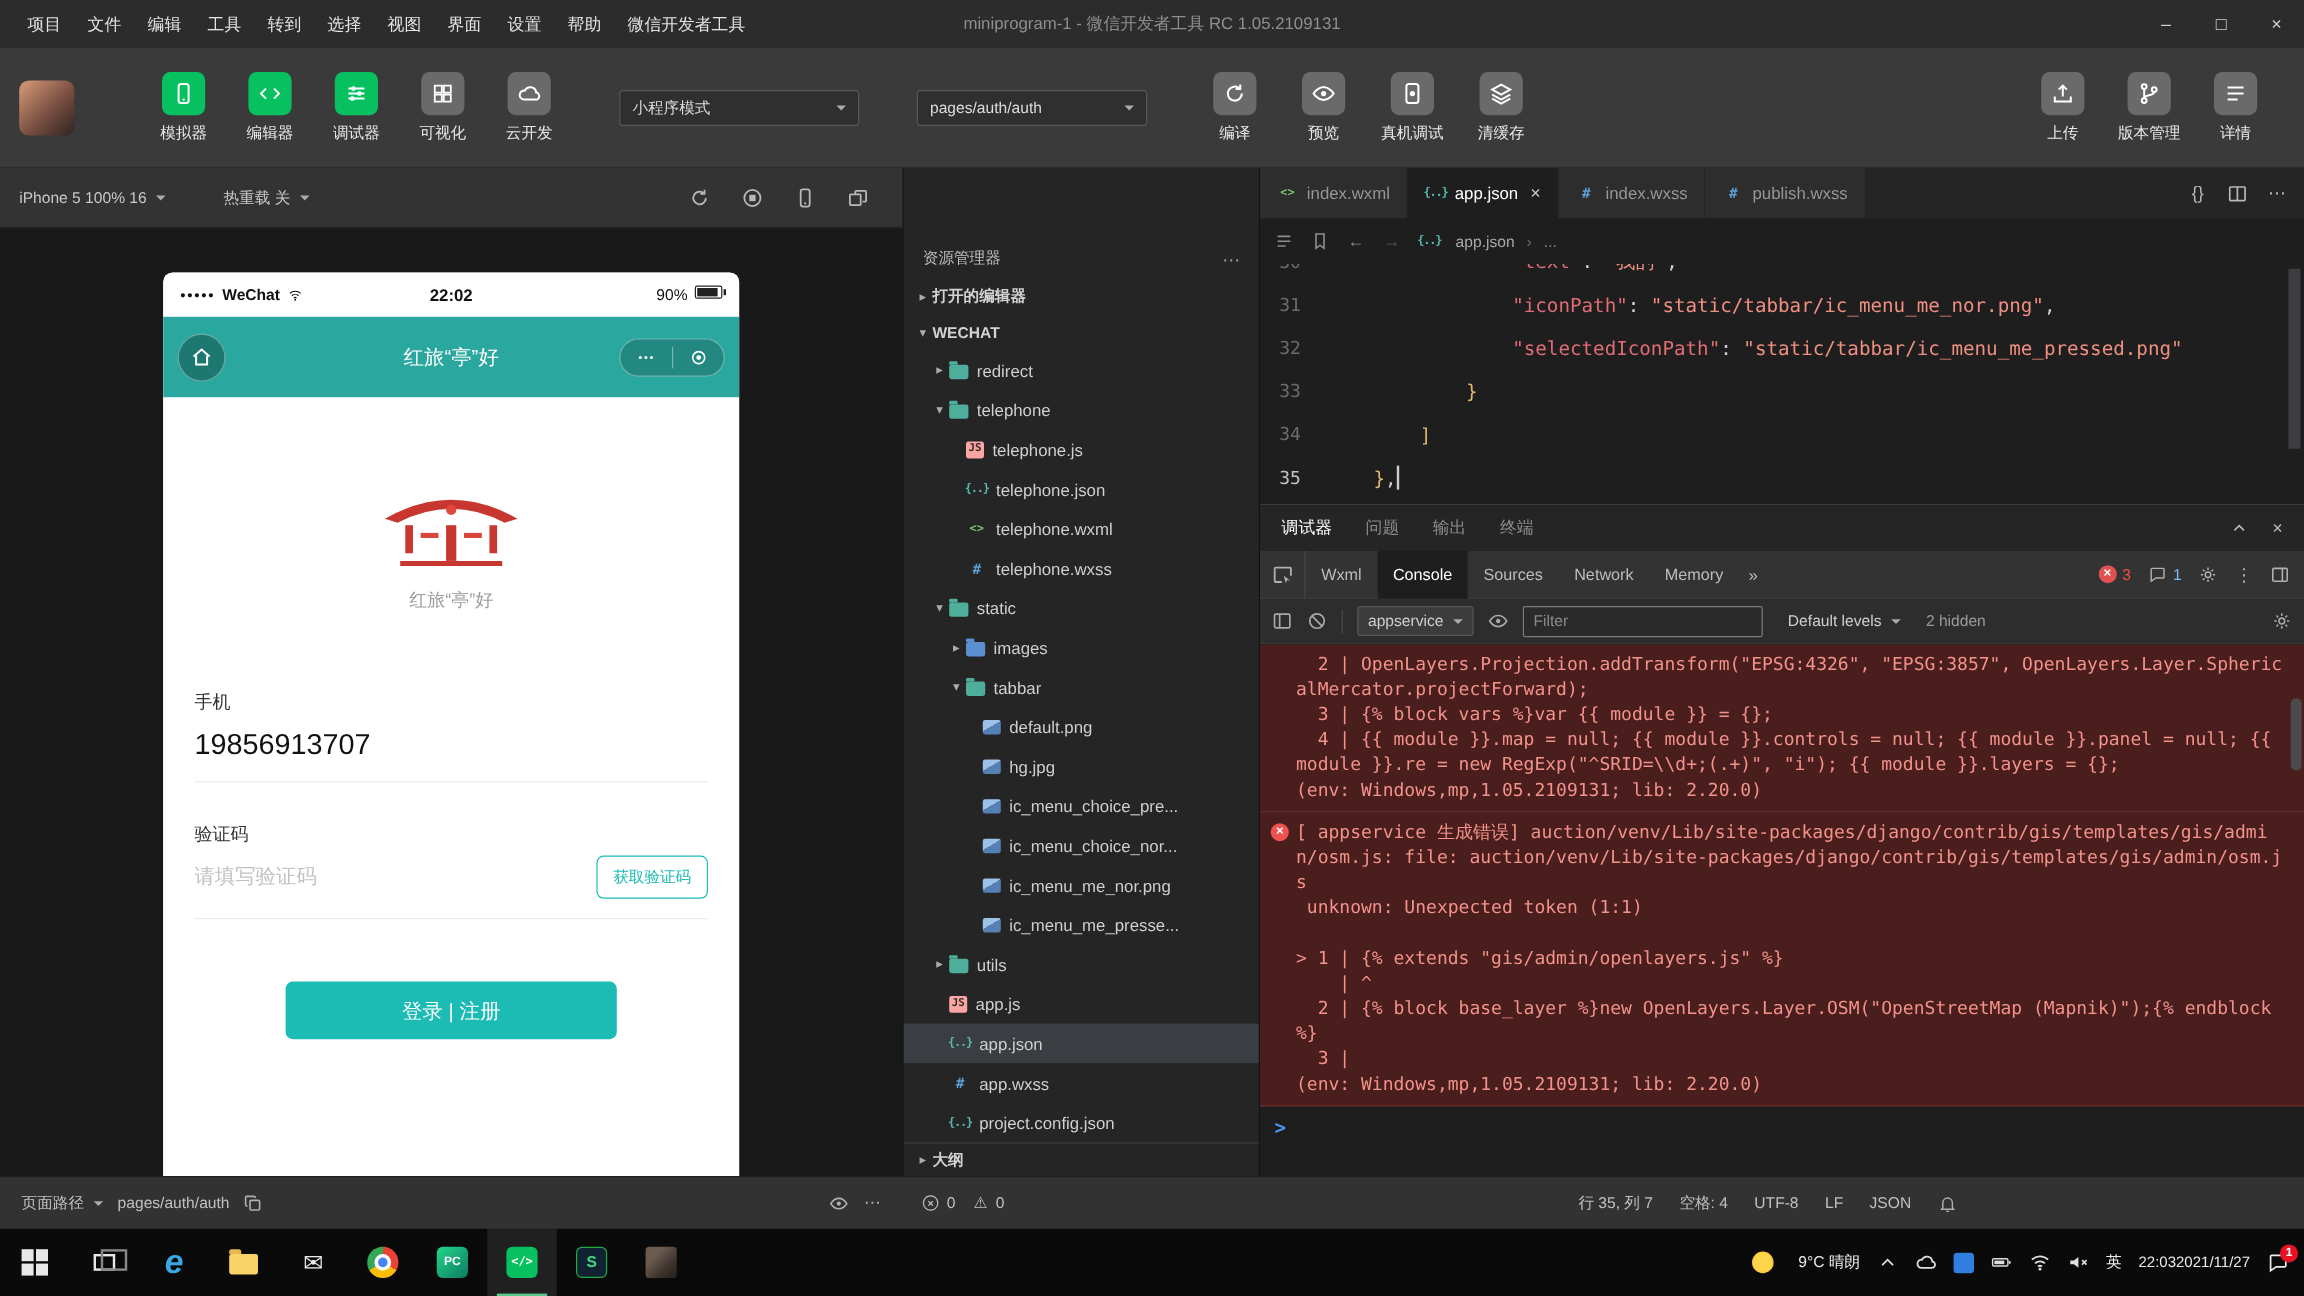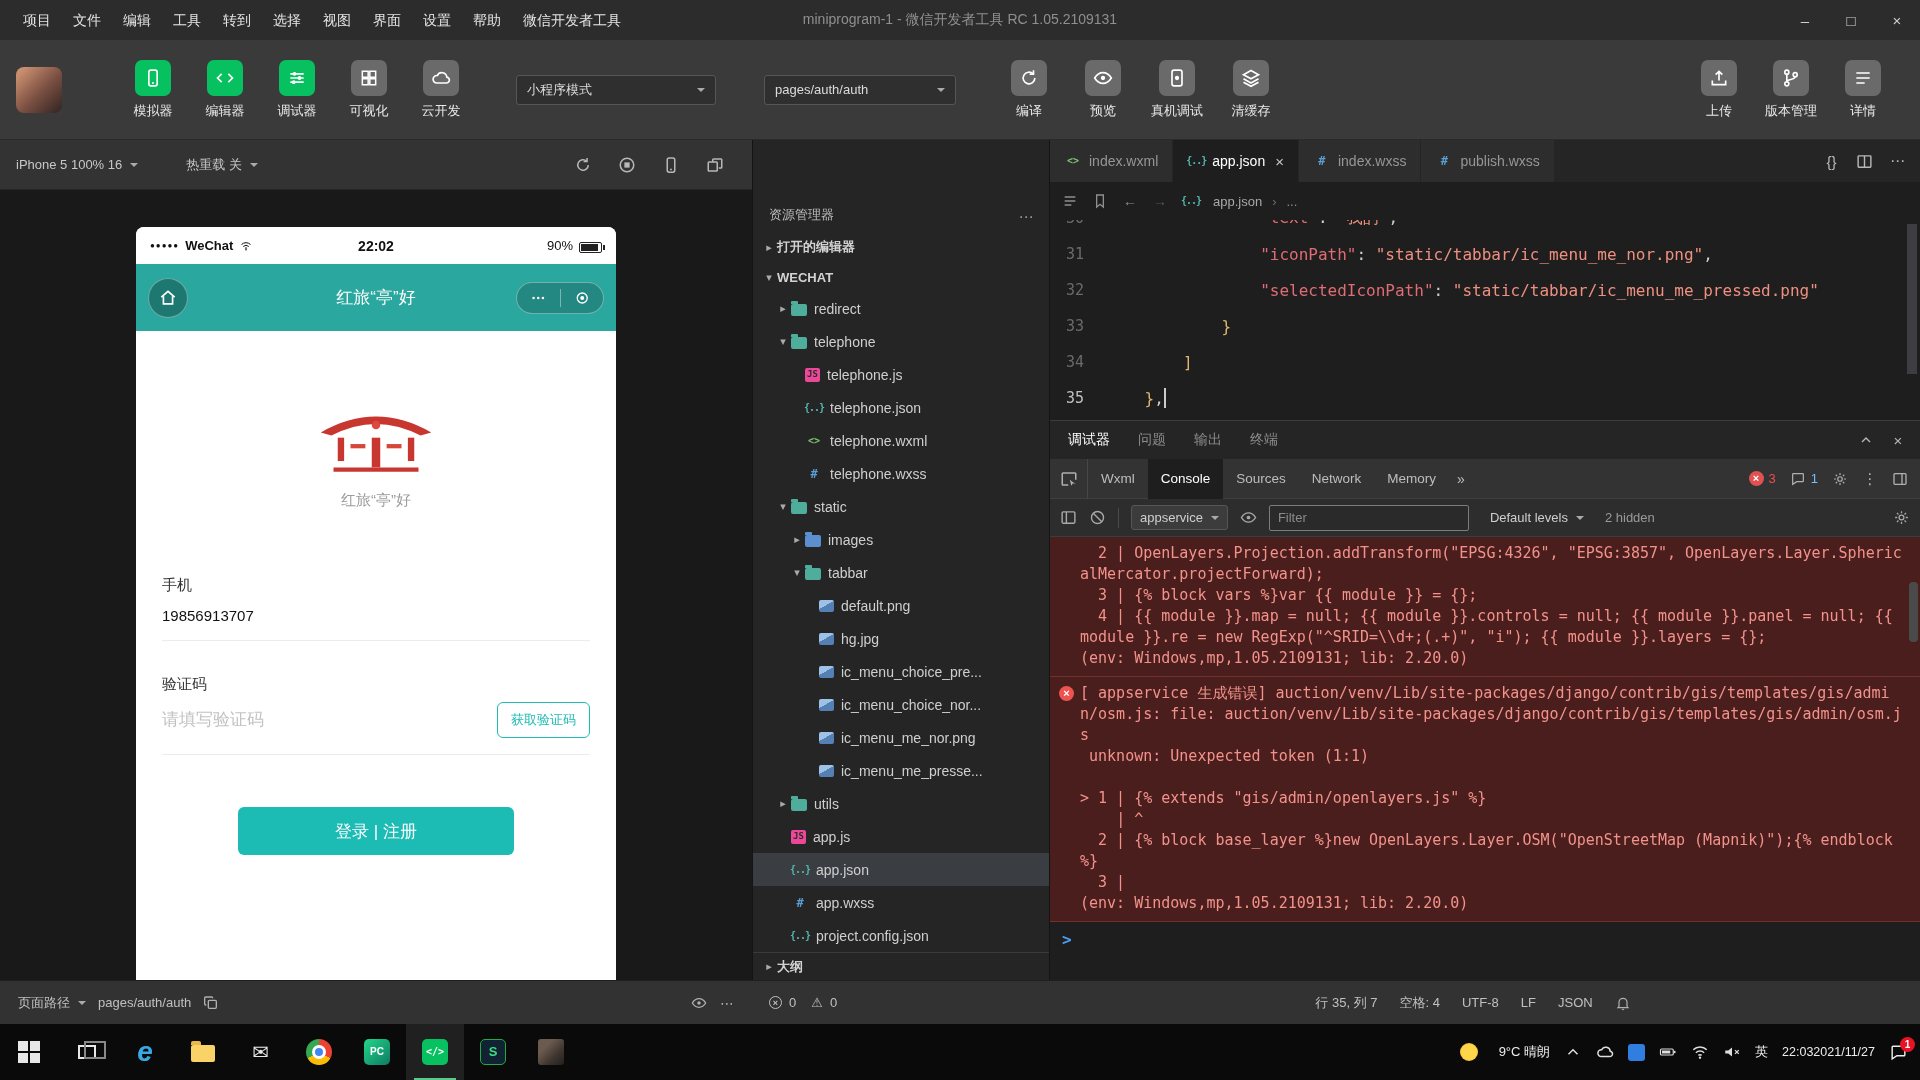--- a/index.html
+++ b/index.html
@@ -46,57 +46,57 @@
   .sim-icons{margin-left:auto;display:flex;gap:26px;padding-right:12px}
   .sim-icons .icon{width:18px;height:18px}
   .sim-stage{flex:1;display:flex;justify-content:center;overflow:hidden;background:#191919}
   .phone{width:480px;margin-top:37px;border-radius:8px 8px 0 0;overflow:hidden;display:flex;flex-direction:column;background:#fff}
   .p-status{height:37px;background:#fff;display:flex;align-items:center;padding:0 14px;color:#111;flex:none}
   .p-left{display:flex;align-items:center;gap:6px;width:150px}
   .sig{font-size:8px;letter-spacing:1px}
   .carrier{font-size:13px;font-weight:700}
   .p-wifi{width:14px;height:12px;color:#111}
   .p-time{flex:1;text-align:center;font-size:14px;font-weight:700}
-  .p-right{width:150px;display:flex;align-items:flex-end;justify-content:flex-end;font-size:13px}
+  .p-right{width:150px;display:flex;align-items:flex-start;justify-content:flex-end;font-size:13px}
   .batt{width:23px;height:11px;border:1px solid #222;border-radius:2px;position:relative;display:inline-block;margin-left:6px}
   .batt i{position:absolute;top:1px;bottom:1px;left:1px;right:3px;background:#222}
   .batt::after{content:"";position:absolute;right:-4px;top:2px;width:2px;height:5px;background:#222}
   .p-nav{height:67px;background:#2aa79e;display:flex;align-items:center;padding:0 12px;position:relative;flex:none}
   .p-home{width:40px;height:40px;border-radius:50%;background:rgba(0,0,0,.28);border:1px solid rgba(255,255,255,.35);display:flex;align-items:center;justify-content:center}
   .p-home .icon{width:20px;height:20px;color:#fff}
   .p-title{position:absolute;left:0;right:0;text-align:center;color:#fff;font-size:17px}
   .p-capsule{margin-left:auto;width:88px;height:32px;border-radius:16px;background:rgba(0,0,0,.18);border:1px solid rgba(255,255,255,.35);display:flex;align-items:center;z-index:2}
   .p-capsule .icon{flex:1;height:16px;color:#fff}
   .cap-div{width:1px;height:18px;background:rgba(255,255,255,.4)}
   .p-page{flex:1;background:#fff;overflow:hidden}
   .p-logo{display:flex;justify-content:center;margin-top:78px}
   .p-caption{text-align:center;color:#9b9b9b;font-size:15px;margin-top:14px}
   .p-form{padding:0 26px;margin-top:66px}
   .f-label{font-size:15px;color:#333}
-  .f-value{font-size:15px;color:#111;margin-top:12px}
+  .f-value{font-size:24px;color:#111;margin-top:12px}
   .p-form hr{border:none;border-top:1px solid #ececec;margin-top:16px}
   .f-label2-space{margin-top:34px}
   .f-row{display:flex;align-items:center;margin-top:8px}
   .f-input{flex:1;border:none;outline:none;font-size:17px;color:#333;font-family:inherit;background:transparent}
   .f-input::placeholder{color:#c2c2c2}
   .f-getcode{background:#fff;border:1px solid #1cbbb4;color:#1cbbb4;font-size:13px;border-radius:6px;padding:8px 13px;font-family:inherit}
   .f-submit{display:block;margin:52px auto 0;width:276px;height:48px;background:#1cbbb4;color:#fff;border:none;border-radius:6px;font-size:17px;font-family:inherit}
 
   
   .explorer{width:297px;flex:none;background:#252526;display:flex;flex-direction:column;border-right:1px solid #141414}
   .ex-header{height:92px;display:flex;align-items:flex-end;justify-content:space-between;padding:0 14px 8px 16px;color:#bdbdbd;font-size:13px}
   .ex-header .icon{width:18px;height:14px;font-size:15px;color:#9a9a9a}
   .ex-section{height:30px;display:flex;align-items:center;font-size:13px;font-weight:700;color:#d2d2d2;padding-left:8px}
   .arr{width:16px;color:#ababab;font-size:11px;text-align:center;flex:none}
   .tree{flex:1;overflow:hidden}
   .trow{height:33px;display:flex;align-items:center;font-size:14px;color:#cfcfcf;cursor:default;white-space:nowrap}
   .trow.sel{background:#3a3d41}
   .tlabel{overflow:hidden;text-overflow:ellipsis}
   .fi{display:inline-flex;align-items:center;justify-content:center;width:18px;height:16px;margin-right:7px;font:700 9px/1 "DejaVu Sans Mono",monospace;flex:none}
-  .fi-js{background:#ec4899;color:#2f2d28;border-radius:2px;width:15px;height:14px}
+  .fi-js{background:#fca5a5;color:#2f2d28;border-radius:2px;width:15px;height:14px}
   .fi-json{color:#53b9ae;font-size:10px;letter-spacing:-1px}
   .fi-wxml{color:#7cc36e;font-size:10px}
   .fi-wxss{color:#5a9fd4;font-size:12px}
   .fi-img{width:15px;height:12px;border-radius:2px;background:linear-gradient(150deg,#9ec1e8 45%,#5580b4 45%)}
   .fi-folder{width:16px;height:12px;background:#4fae9b;border-radius:2px;position:relative;margin-top:2px}
   .fi-folder::before{content:"";position:absolute;top:-3px;left:0;width:7px;height:3px;background:inherit;border-radius:1px 1px 0 0}
   .fi-folder.imgf{background:#5b8fd0}
   .ex-outline{height:28px;display:flex;align-items:center;font-size:13px;font-weight:700;color:#d2d2d2;padding-left:8px;border-top:1px solid #3a3a3a}
 
   

